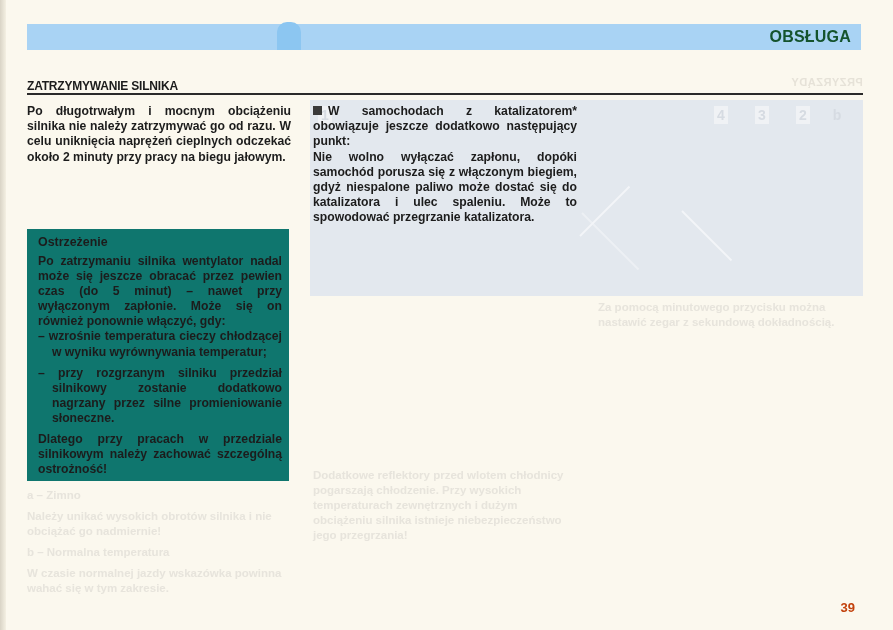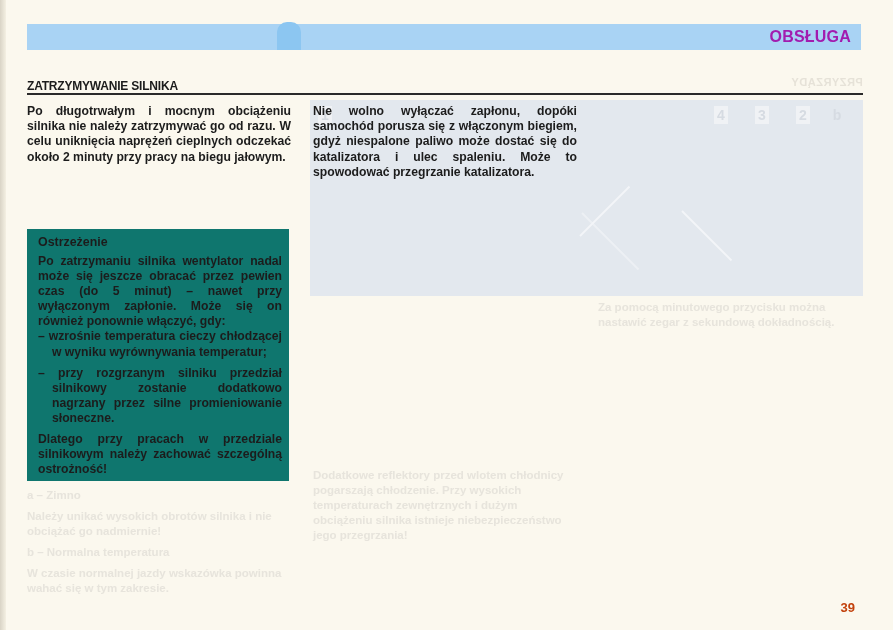--- a/index.html
+++ b/index.html
@@ -17,21 +17,21 @@
     .header-band {
       position: absolute; left: 27px; top: 24px; width: 834px; height: 26px;
       background: #a9d3f4;
     }
     .header-band .tab-mark {
       position: absolute; left: 250px; top: -2px; width: 24px; height: 28px;
       background: #8cc6f1; border-radius: 10px 10px 0 0;
     }
     .header-title {
       position: absolute; right: 10px; top: 4px;
-      font-weight: bold; font-size: 16px; letter-spacing: 0.2px; color: #a21caf;
+      font-weight: bold; font-size: 16px; letter-spacing: 0.2px; color: #14532d;
     }
     .ghost-label {
       position: absolute; right: 30px; top: 76px;
       font-size: 11px; font-weight: bold; color: #e6e2d8; letter-spacing: 0.5px;
       transform: scaleX(-1);
     }
     .section-title {
       position: absolute; left: 27px; top: 79px;
       font-weight: bold; font-size: 12px; letter-spacing: -0.2px;
     }
@@ -113,20 +113,21 @@
   <div class="w-title">Ostrzeżenie</div>
   <div class="w-body">
     <p style="margin:0">Po zatrzymaniu silnika wentylator nadal może się jeszcze obracać przez pewien czas (do 5 minut) – nawet przy wyłączonym zapłonie. Może się on również ponownie włączyć, gdy:</p>
     <p class="dash-item">– wzrośnie temperatura cieczy chłodzącej w wyniku wyrównywania temperatur;</p>
     <p class="dash-item" style="">– przy rozgrzanym silniku przedział silnikowy zostanie dodatkowo nagrzany przez silne promieniowanie słoneczne.</p>
     <p>Dlatego przy pracach w przedziale silnikowym należy zachować szczególną ostrożność!</p>
   </div>
 </div>
 
 <div class="col col-mid">
+  <p style="margin:0"><span class="bullet"></span><span>W samochodach z katalizatorem* obowiązuje jeszcze dodatkowo następujący punkt:</span></p>
   <p>Nie wolno wyłączać zapłonu, dopóki samochód porusza się z włączonym biegiem, gdyż niespalone paliwo może dostać się do katalizatora i ulec spaleniu. Może to spowodować przegrzanie katalizatora.</p>
 </div>
 
 <div class="faded-text" style="left:27px;top:488px;width:262px;">
   <div>a – Zimno</div>
   <div style="margin-top:6px">Należy unikać wysokich obrotów silnika i nie obciążać go nadmiernie!</div>
   <div style="margin-top:6px">b – Normalna temperatura</div>
   <div style="margin-top:6px">W czasie normalnej jazdy wskazówka powinna wahać się w tym zakresie.</div>
 </div>
 <div class="faded-text" style="left:313px;top:468px;width:264px;">Dodatkowe reflektory przed wlotem chłodnicy pogarszają chłodzenie. Przy wysokich temperaturach zewnętrznych i dużym obciążeniu silnika istnieje niebezpieczeństwo jego przegrzania!</div>

